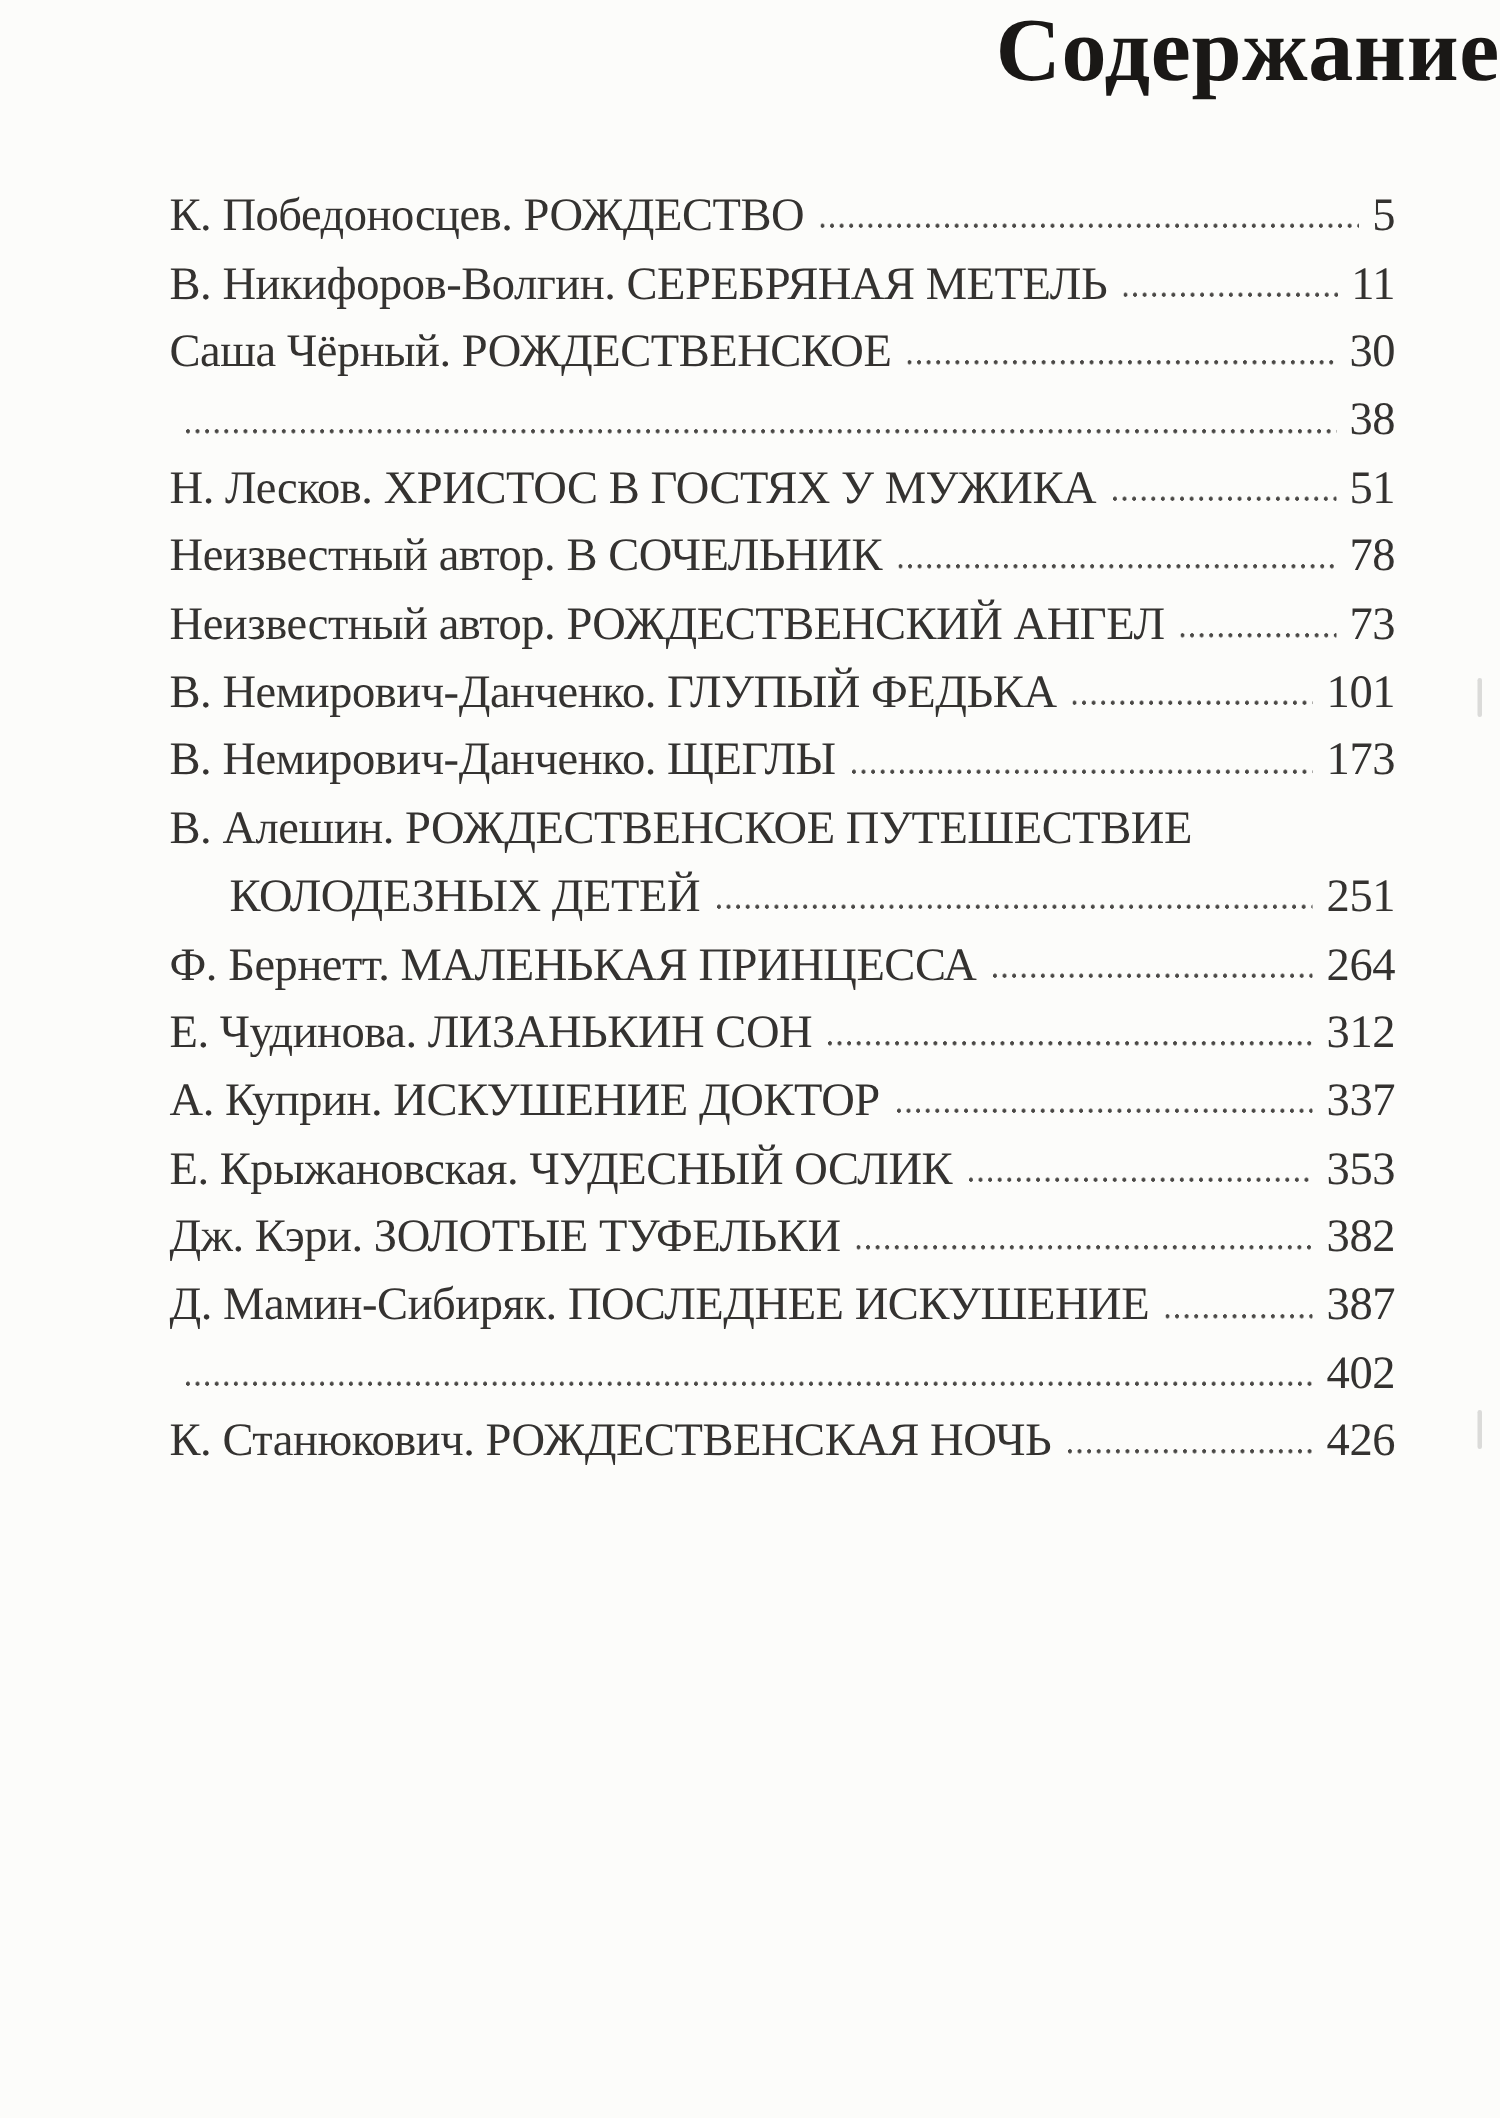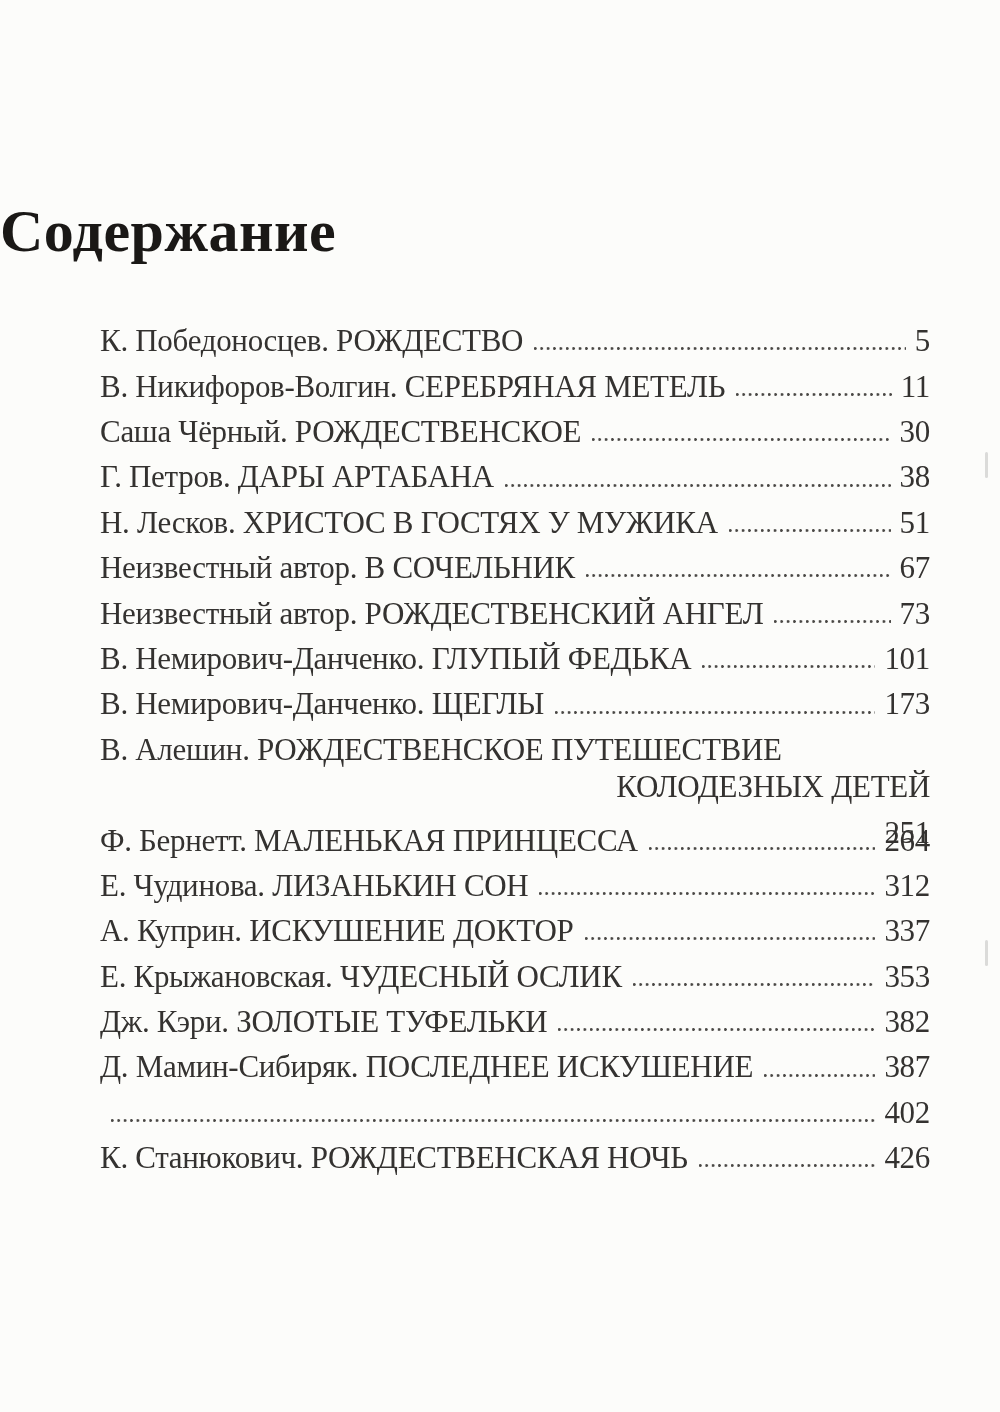--- a/index.html
+++ b/index.html
@@ -13,43 +13,43 @@
   .page {
     position: relative;
     width: 1000px;
     height: 1412px;
     margin: 0 auto;
     background: var(--bg);
     overflow: hidden;
     font-family: "Liberation Serif", "DejaVu Serif", serif;
   }
   .page-title {
-    margin-top: 198px;
-    text-align: left;
+    text-align: right;
     font-size: 60px;
     font-weight: bold;
     letter-spacing: 0.5px;
     color: var(--title);
     line-height: 1.1;
   }
   .toc-list {
     margin-top: 50px;
     padding-left: 100px;
     padding-right: 70px;
+    margin-left: 13px;
   }
   .toc-row {
     display: flex;
     align-items: flex-end;
     height: 45.4px;
     font-size: 31px;
     color: var(--text);
     letter-spacing: -0.3px;
     white-space: nowrap;
   }
-  .toc-row.indent { padding-left: 40px; flex-direction: column; }
+  .toc-row.indent { padding-left: 40px; }
   .toc-label { flex: 0 0 auto; line-height: 1.2; }
   .toc-leader {
     flex: 1 1 auto;
     min-width: 18px;
     height: 3px;
     align-self: flex-end;
     margin: 0 9px 9px 11px;
     background-image: radial-gradient(circle at 1.3px 1.5px, var(--leader) 1.2px, rgba(0,0,0,0) 1.55px);
     background-size: 6.4px 3px;
     background-repeat: repeat-x;
@@ -87,33 +87,32 @@
     <span class="toc-label">В. Никифоров-Волгин. СЕРЕБРЯНАЯ МЕТЕЛЬ</span>
     <span class="toc-leader"></span>
     <span class="toc-page">11</span>
   </div>
       <div class="toc-row">
     <span class="toc-label">Саша Чёрный. РОЖДЕСТВЕНСКОЕ</span>
     <span class="toc-leader"></span>
     <span class="toc-page">30</span>
   </div>
       <div class="toc-row">
-    <span class="toc-label">Г. Петров. ДАРЫ АРТАБАНА</span>
     <span class="toc-leader"></span>
     <span class="toc-page">38</span>
   </div>
       <div class="toc-row">
     <span class="toc-label">Н. Лесков. ХРИСТОС В ГОСТЯХ У МУЖИКА</span>
     <span class="toc-leader"></span>
     <span class="toc-page">51</span>
   </div>
       <div class="toc-row">
     <span class="toc-label">Неизвестный автор. В СОЧЕЛЬНИК</span>
     <span class="toc-leader"></span>
-    <span class="toc-page">67</span>
+    <span class="toc-page">78</span>
   </div>
       <div class="toc-row">
     <span class="toc-label">Неизвестный автор. РОЖДЕСТВЕНСКИЙ АНГЕЛ</span>
     <span class="toc-leader"></span>
     <span class="toc-page">73</span>
   </div>
       <div class="toc-row">
     <span class="toc-label">В. Немирович-Данченко. ГЛУПЫЙ ФЕДЬКА</span>
     <span class="toc-leader"></span>
     <span class="toc-page">101</span>

